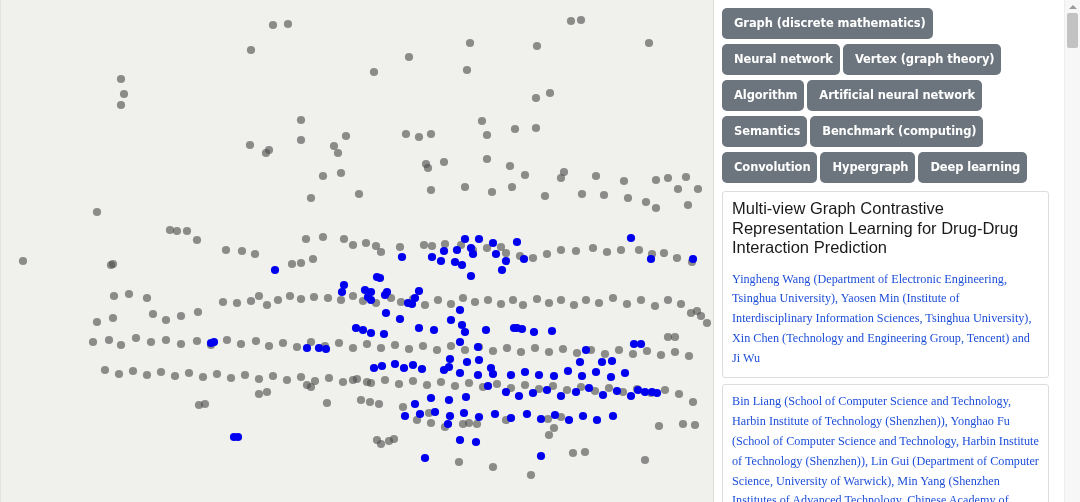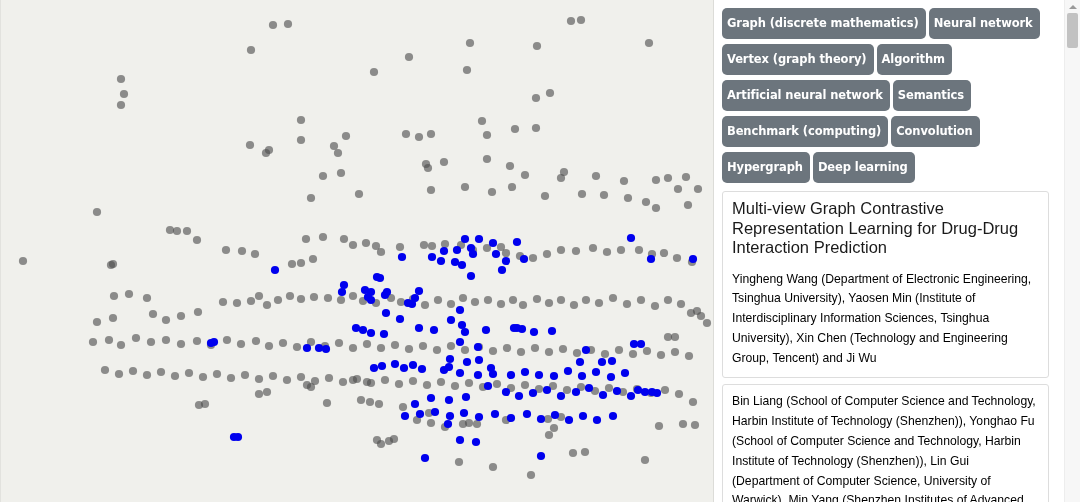--- a/index.html
+++ b/index.html
@@ -67,21 +67,21 @@
     padding: 0;
     line-height: 24px;
   }
   .tag-pill {
     display: inline-block;
     background: #6c757d;
     color: #ffffff;
     font-size: 11.5px;
     font-weight: bold;
     font-family: "DejaVu Sans", sans-serif;
-    padding: 3px 7px 4px 5px;
+    padding: 3px 7px 4px 12px;
     border-radius: 5px;
     margin: 0 3px 5px 0;
     white-space: nowrap;
     vertical-align: top;
     letter-spacing: -0.1px;
     text-align: center;
   }
 
   
   .paper-card {
@@ -95,24 +95,24 @@
   }
   .paper-title {
     font-family: "Liberation Sans", sans-serif;
     font-size: 16.5px;
     line-height: 19.5px;
     color: #1a1a1a;
     margin: 0 0 12px 0;
     font-weight: normal;
   }
   .paper-authors {
-    font-family: Liberation Sans, sans-serif;
+    font-family: Liberation Serif, serif;
     font-size: 12.2px;
     line-height: 19.8px;
-    color: #000000;
+    color: #1d4ed8;
     margin: 0;
   }
 
   
   #scrollbar {
     position: absolute;
     right: 0;
     top: 0;
     width: 16px;
     height: 502px;

